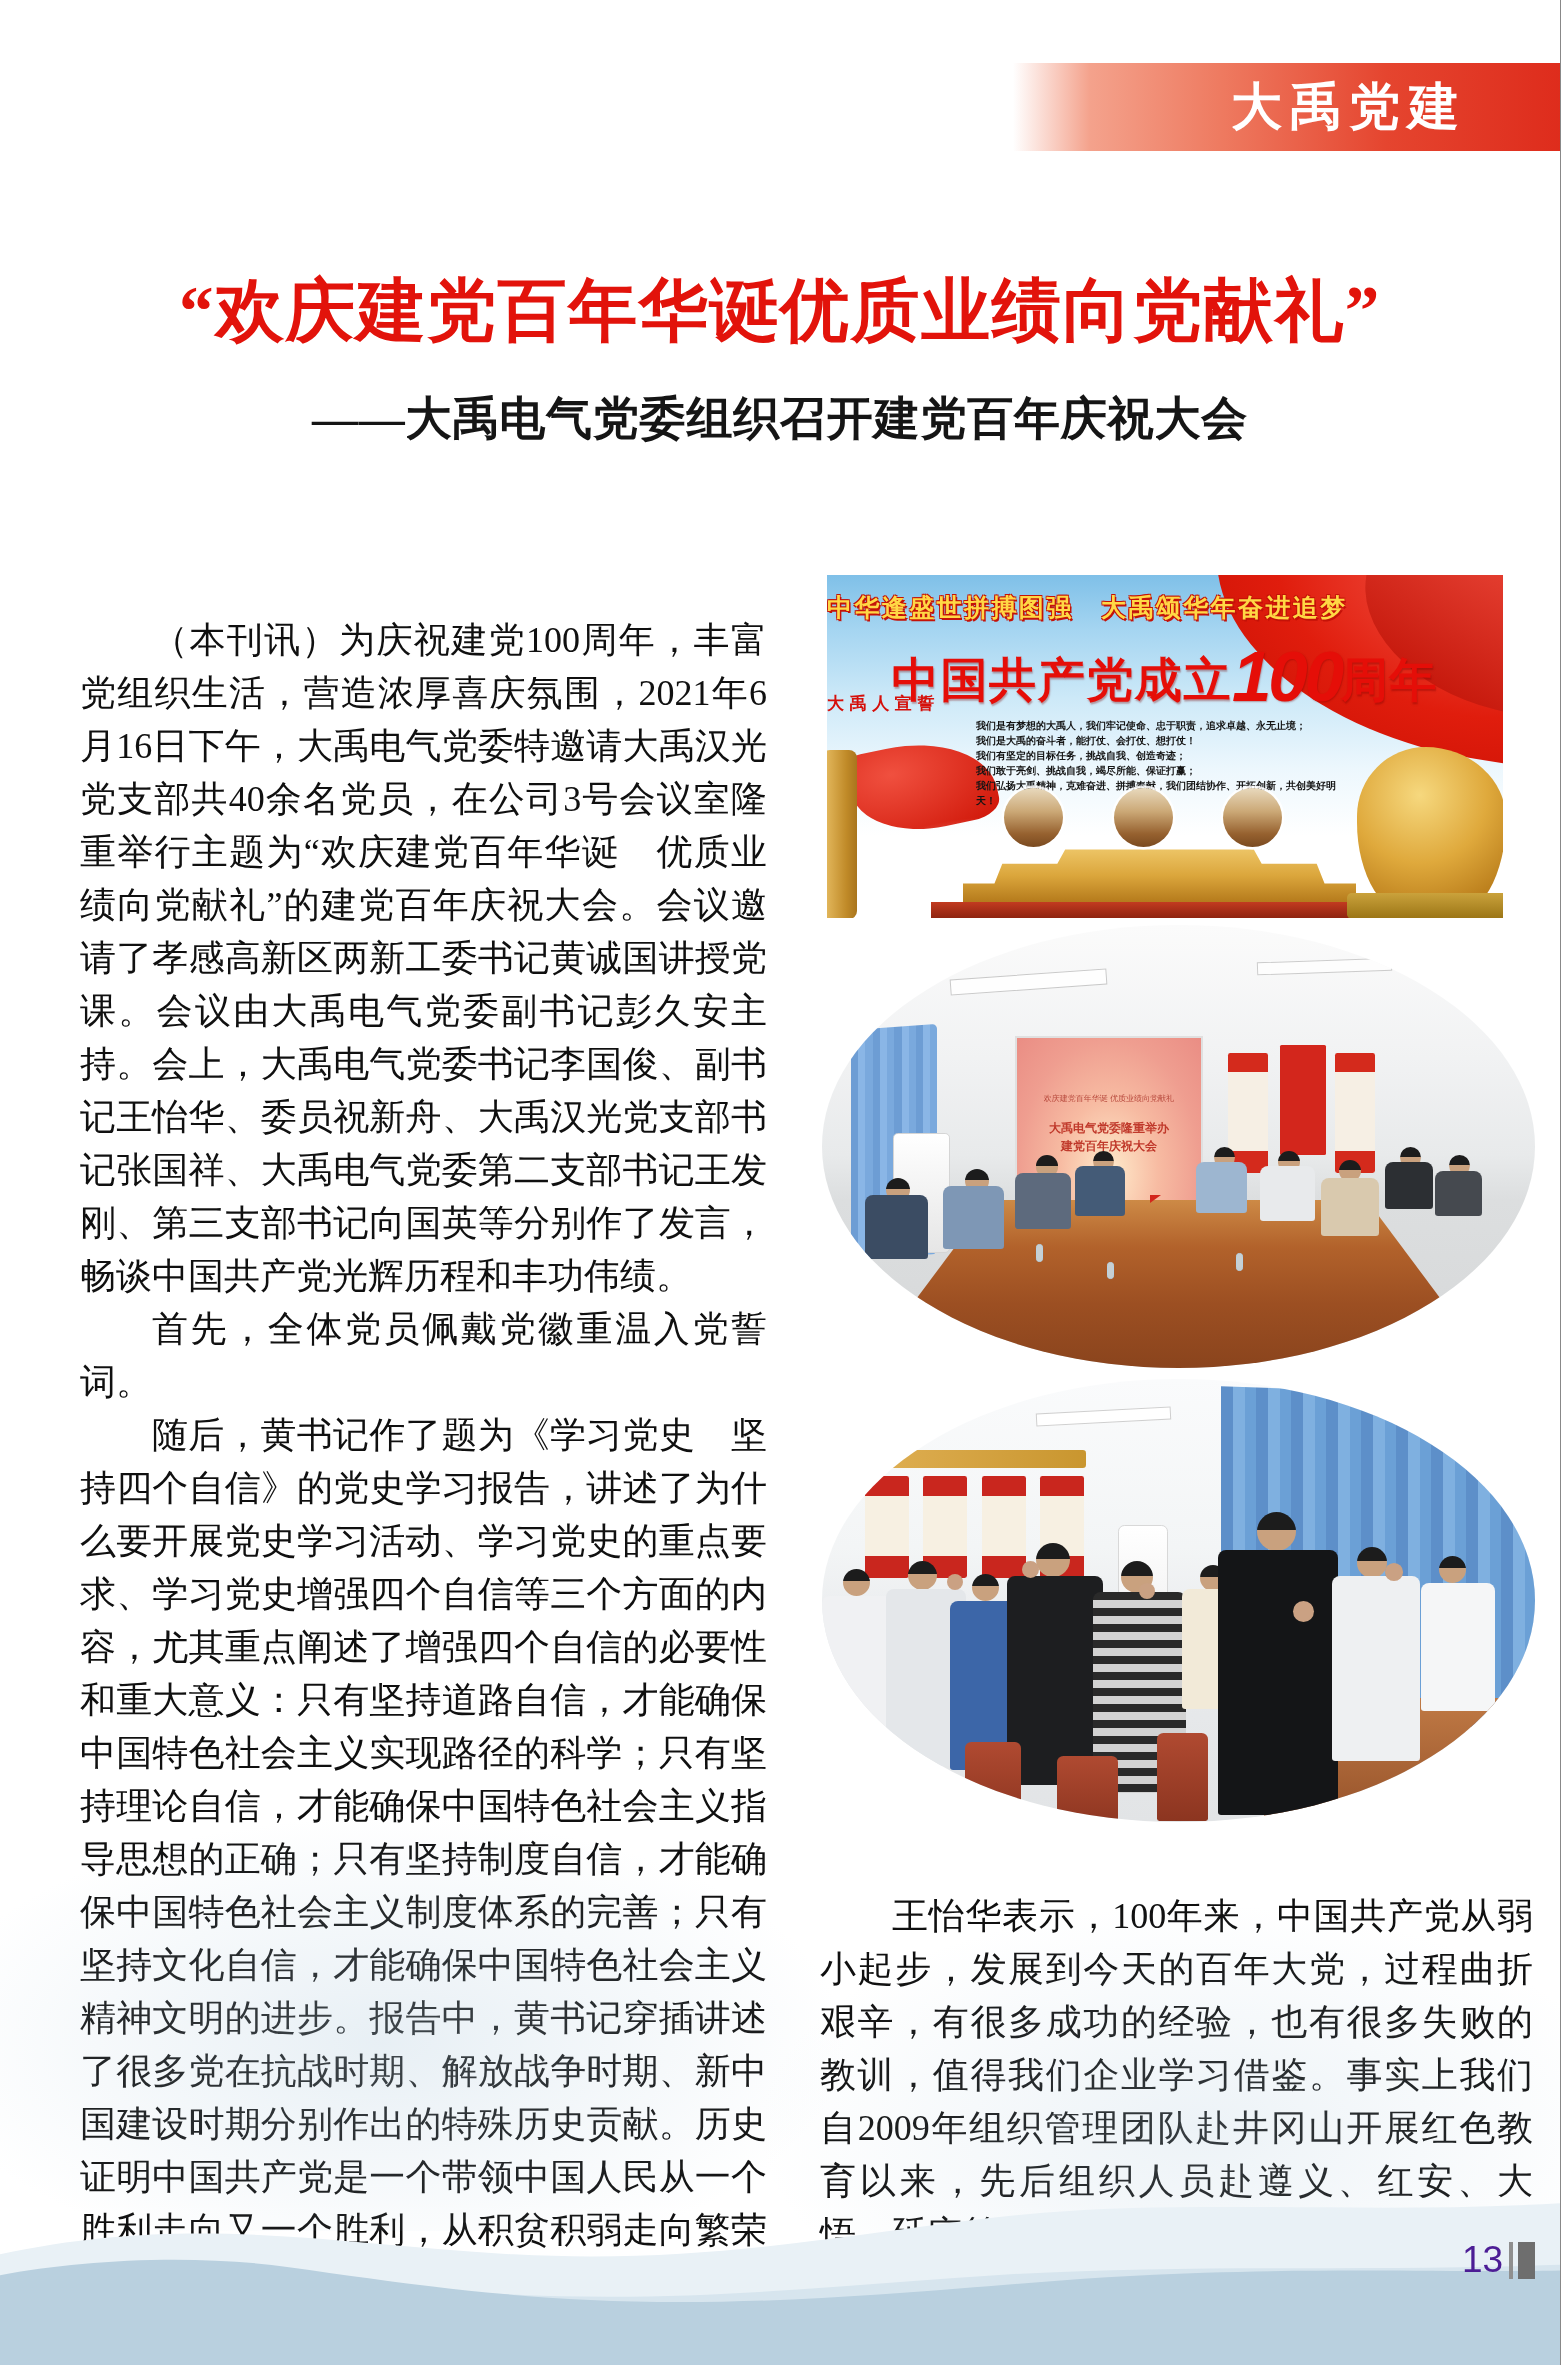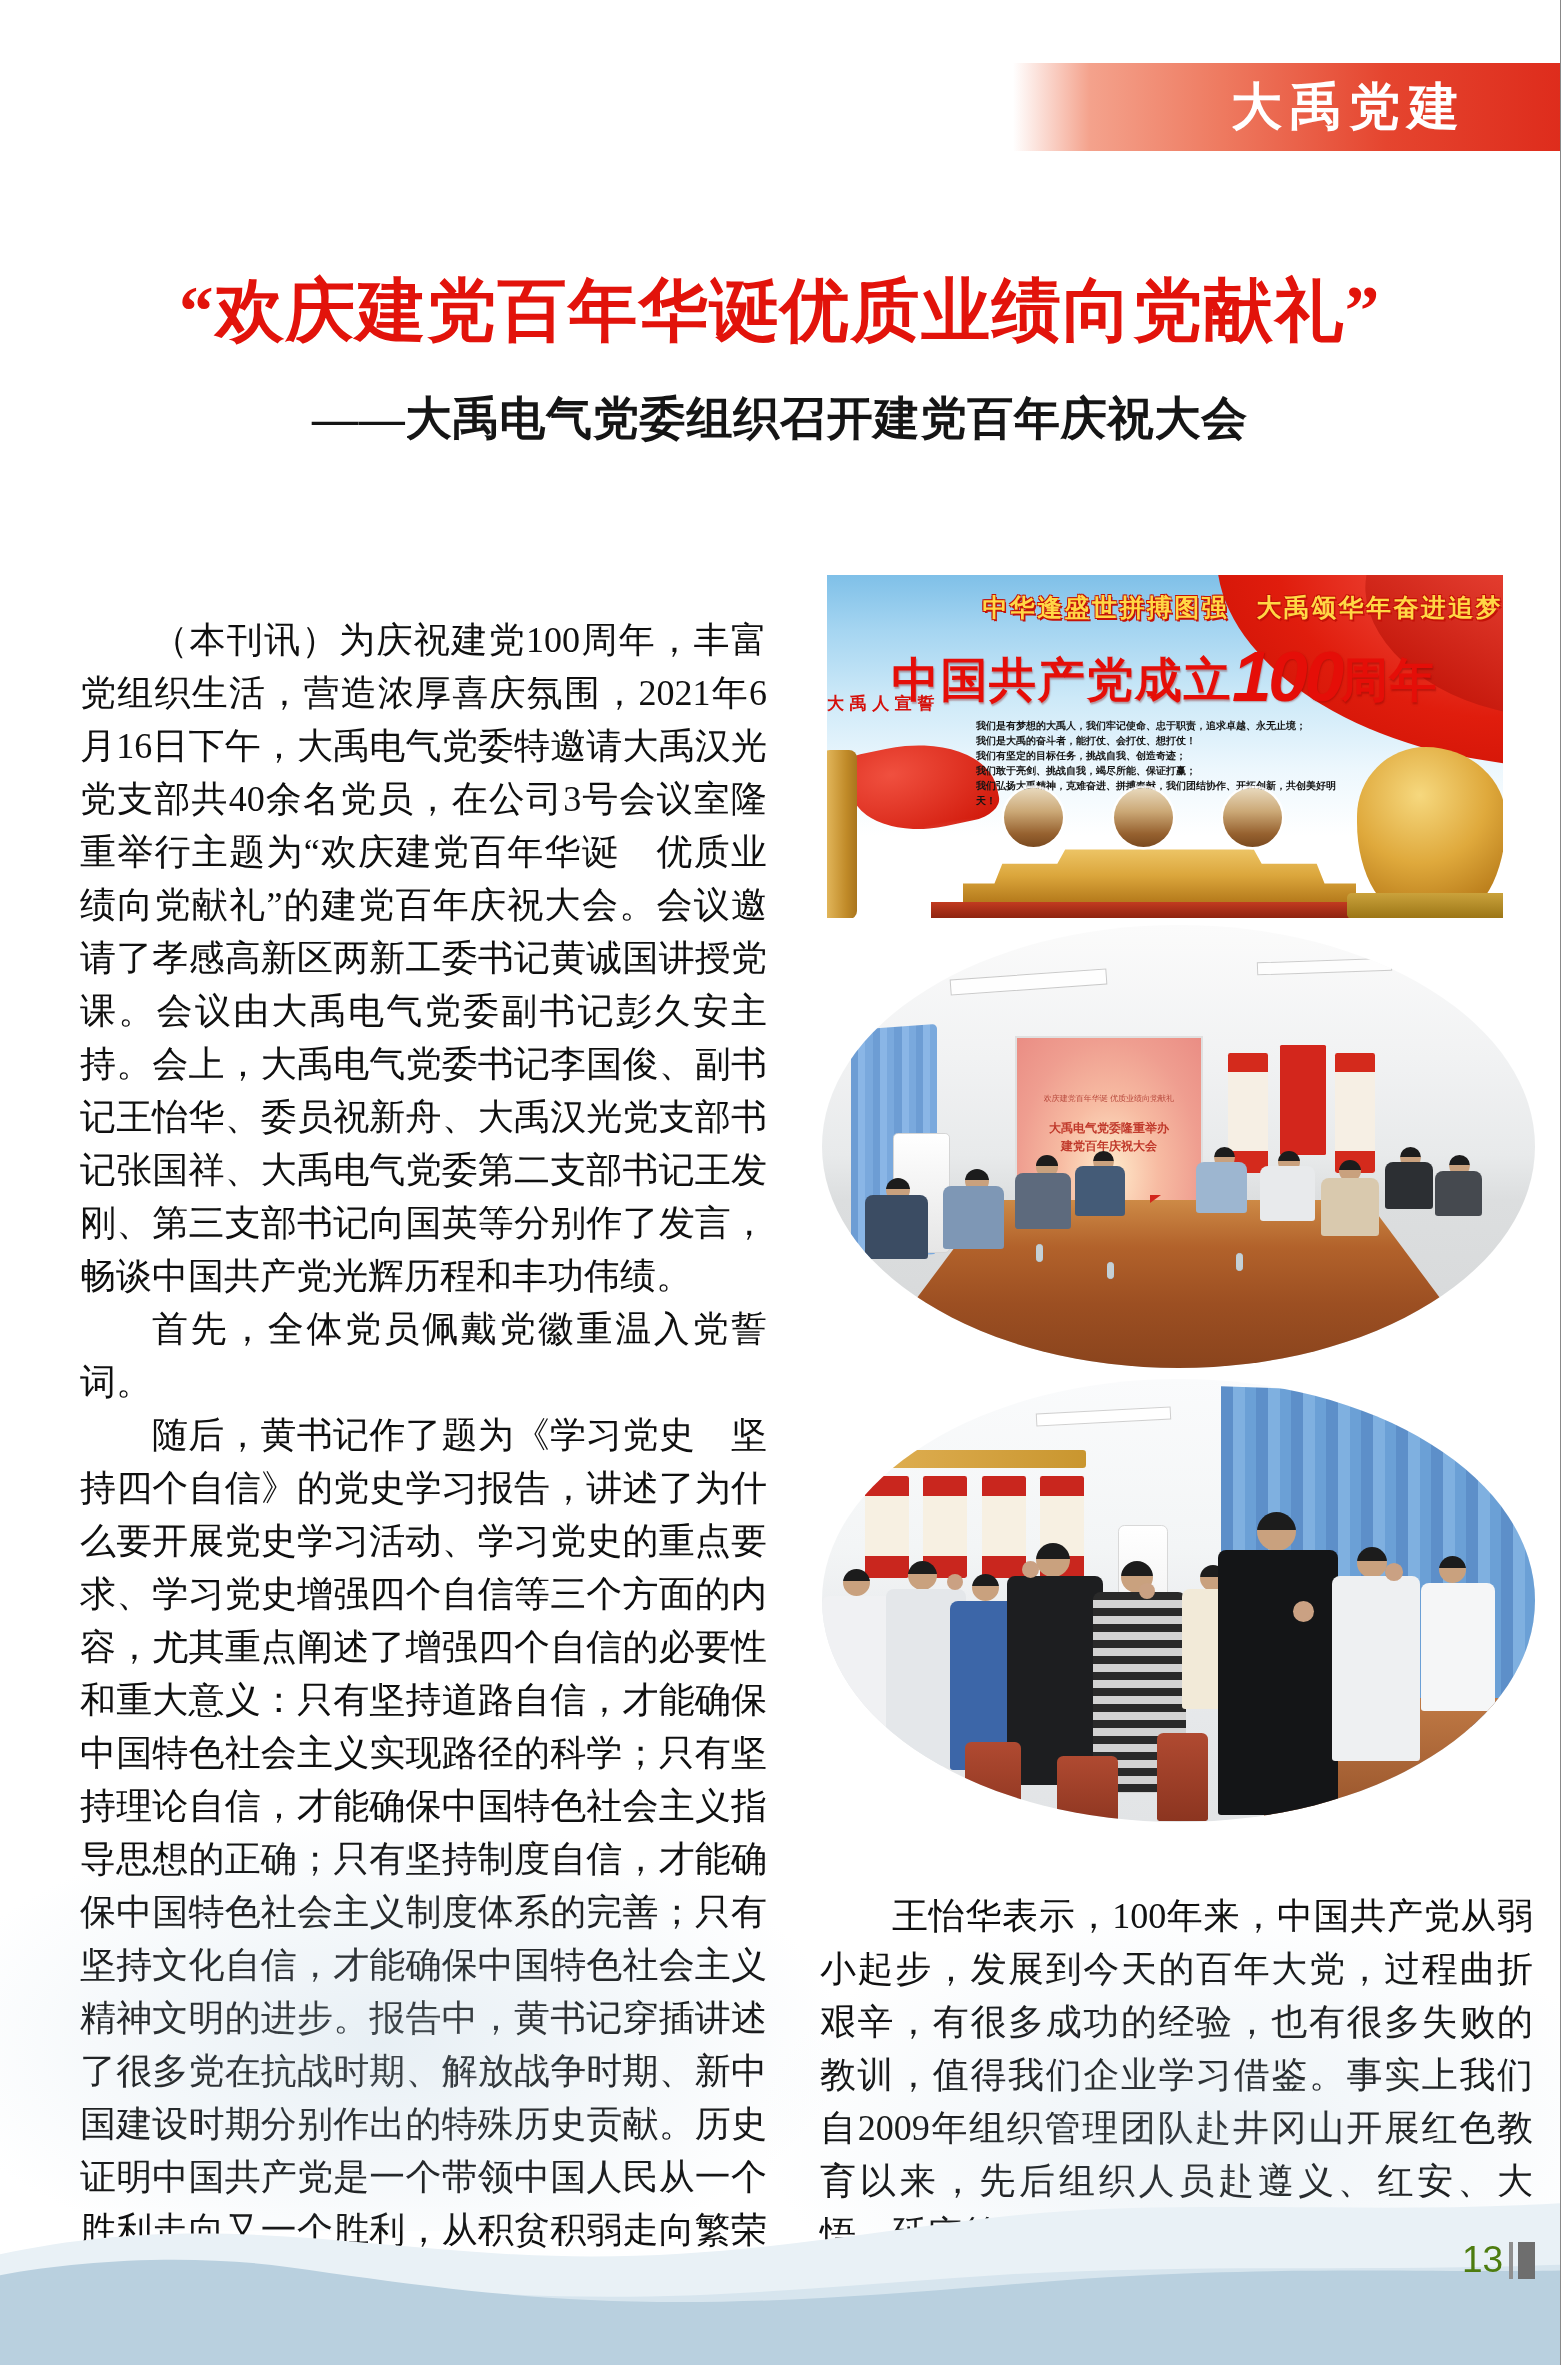--- a/index.html
+++ b/index.html
@@ -47,21 +47,21 @@
   .p-building{left:136px;top:265px;width:393px;height:79px;
     background:linear-gradient(180deg,#f3cf74 0%,#dba63c 45%,#b97f1f 75%,#a06a14 100%);
     clip-path:polygon(0 100%,0 55%,8% 55%,10% 30%,24% 30%,26% 12%,74% 12%,76% 30%,90% 30%,92% 55%,100% 55%,100% 100%);}
   .p-building-base{left:104px;top:327px;width:457px;height:16px;
     background:linear-gradient(180deg,#c23b20,#8f2410);}
   .p-lion{left:530px;top:172px;width:149px;height:172px;
     background:radial-gradient(circle at 42% 28%,#f6d87e 0%,#dfa93c 45%,#b97c1a 80%,#9a6410 100%);
     border-radius:46% 54% 38% 40%/40% 42% 58% 56%;}
   .p-lion-base{left:520px;top:318px;width:169px;height:26px;
     background:linear-gradient(180deg,#caa23c,#9a7415);border-radius:4.8px;}
-  .p-slogan{top:16px;left:0;width:100%;text-align:right;font-size:25px;font-weight:bold;
+  .p-slogan{top:16px;left:0;width:100%;text-align:left;font-size:25px;font-weight:bold;
     color:#ffd845;letter-spacing:2.4px;
     text-shadow:1.6px 1.6px 0 #c41208,-0.8px -0.8px 0 #c41208,0.8px -0.8px 0 #c41208,-0.8px 0.8px 0 #c41208;}
   .p-title-row{top:56px;left:0;width:100%;text-align:center;color:#e50e08;
     text-shadow:0.8px 1.6px 1.6px rgba(120,0,0,.35);white-space:nowrap;}
   .p-title-main{position:static;font-size:47px;font-weight:900;letter-spacing:1.6px;}
   .p-100{position:static;font-size:71px;font-style:italic;font-weight:900;letter-spacing:-3.2px;
     display:inline-block;transform:translateY(4.8px);}
   .p-oath-title{top:117px;left:0;width:100%;text-align:left;
     font-size:17px;font-weight:bold;color:#d50f0a;letter-spacing:5.6px;}
   .p-oath{top:143px;left:149px;width:377px;text-align:left;}
@@ -114,21 +114,21 @@
     border:0.8px solid #d8d8d8;border-radius:6.4px;}
   .o2-chair{background:linear-gradient(180deg,#b04a31,#8c3520);border-radius:6.4px 6.4px 2.4px 2.4px;}
   .o2-table{left:62%;top:72%;width:38%;height:28%;
     background:linear-gradient(180deg,#c07a45,#96522a);}
   .o2-flag{width:0;height:0;border-left:13px solid #d3261c;border-bottom:8.8px solid transparent;}
   .fist{border-radius:50%;background:#caa183;}
 
   
   .page-num{position:absolute;left:1462px;top:2239px;display:flex;align-items:center;gap:5.6px;
     font-family:"Liberation Sans","DejaVu Sans",sans-serif;}
-  .page-num span{font-size:37px;color:#4d7c0f;}
+  .page-num span{font-size:37px;color:#4c1d95;}
   .bar-thin{width:4px;height:37px;background:#8f8f8f;}
   .bar-thick{width:17px;height:37px;background:#6e6e6e;}
   .wash{position:absolute;pointer-events:none;}
   .wash1{left:0;top:1814px;width:851px;height:417px;
     background:radial-gradient(ellipse at 45% 55%,rgba(177,203,221,.30),rgba(177,203,221,0) 70%);}
   .wash2{left:754px;top:1902px;width:807px;height:377px;
     background:radial-gradient(ellipse at 55% 60%,rgba(177,203,221,.24),rgba(177,203,221,0) 70%);}
   .waves{position:absolute;left:0;top:2118px;width:1562px;height:247px;}
 </style>
 </head>

